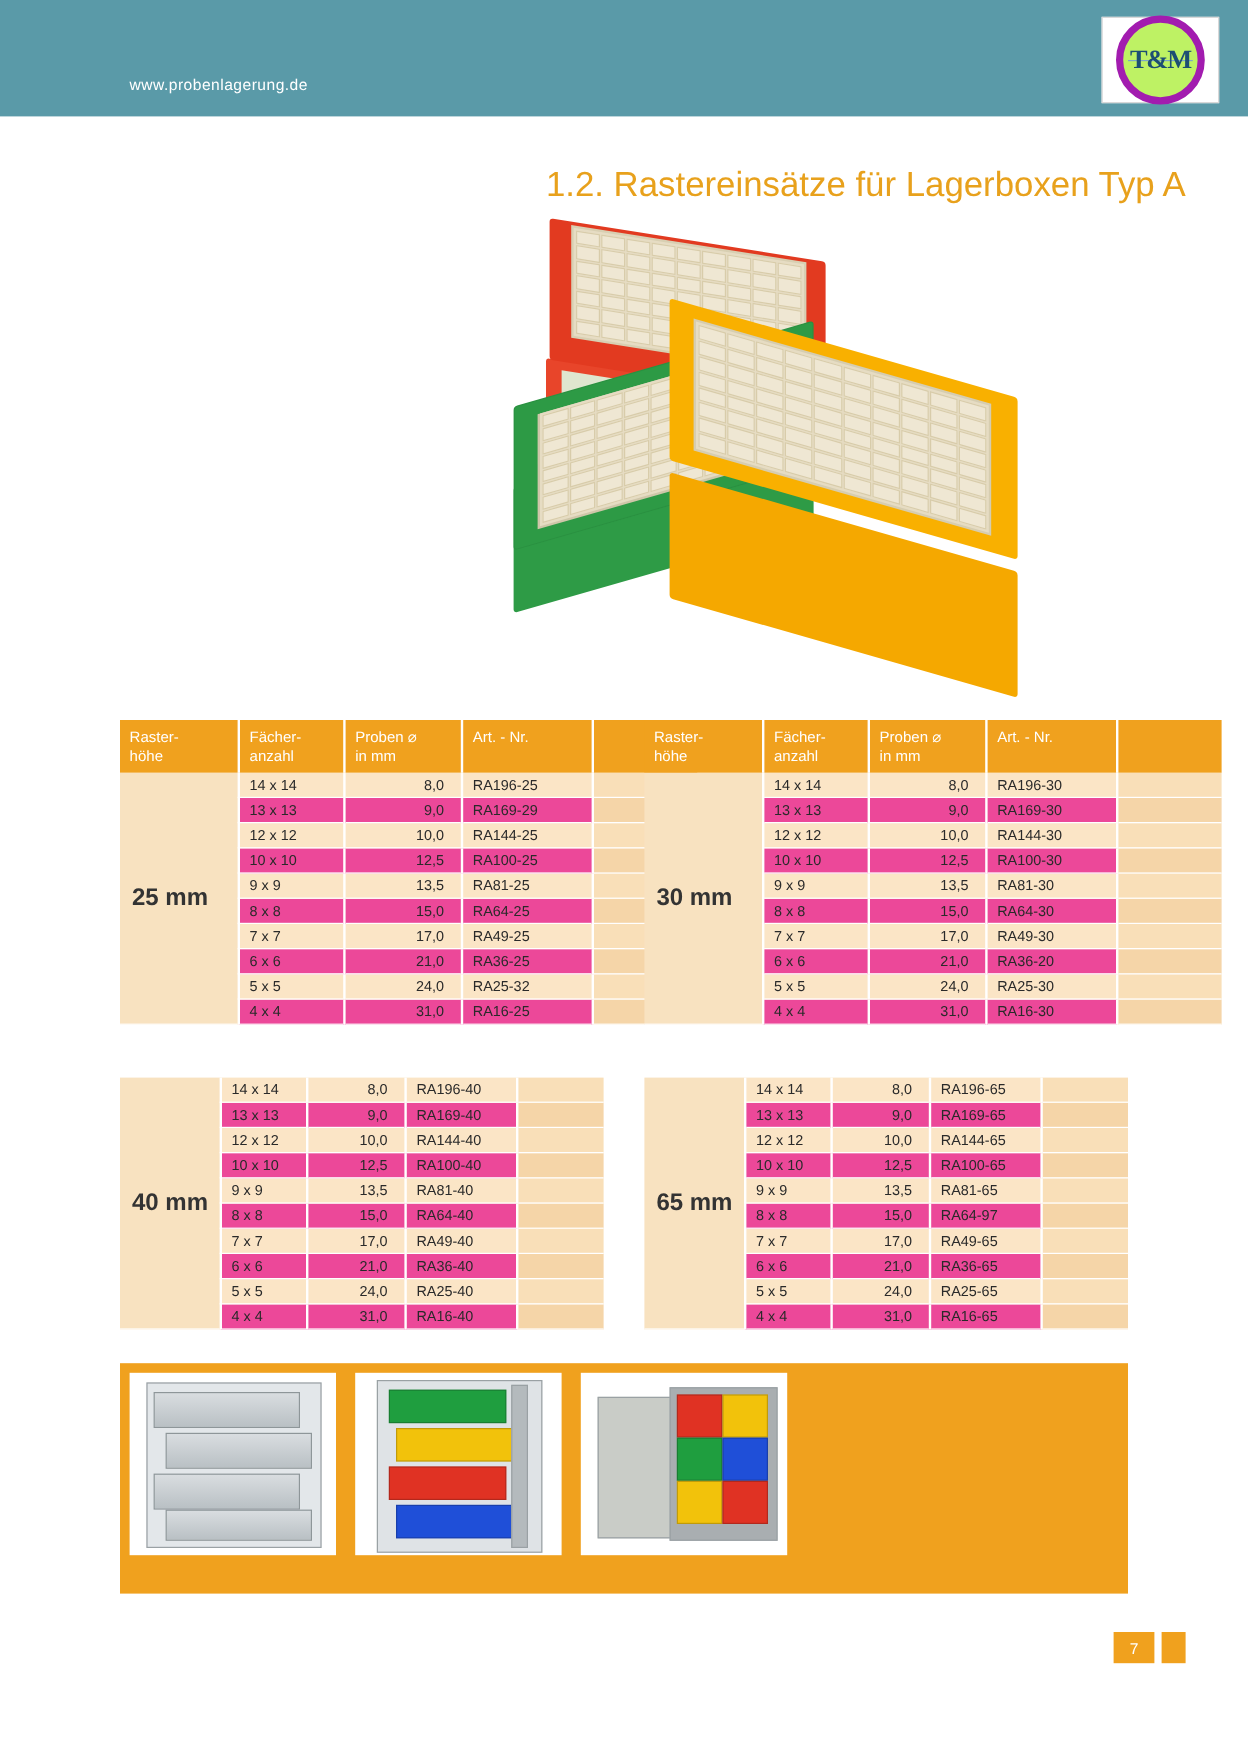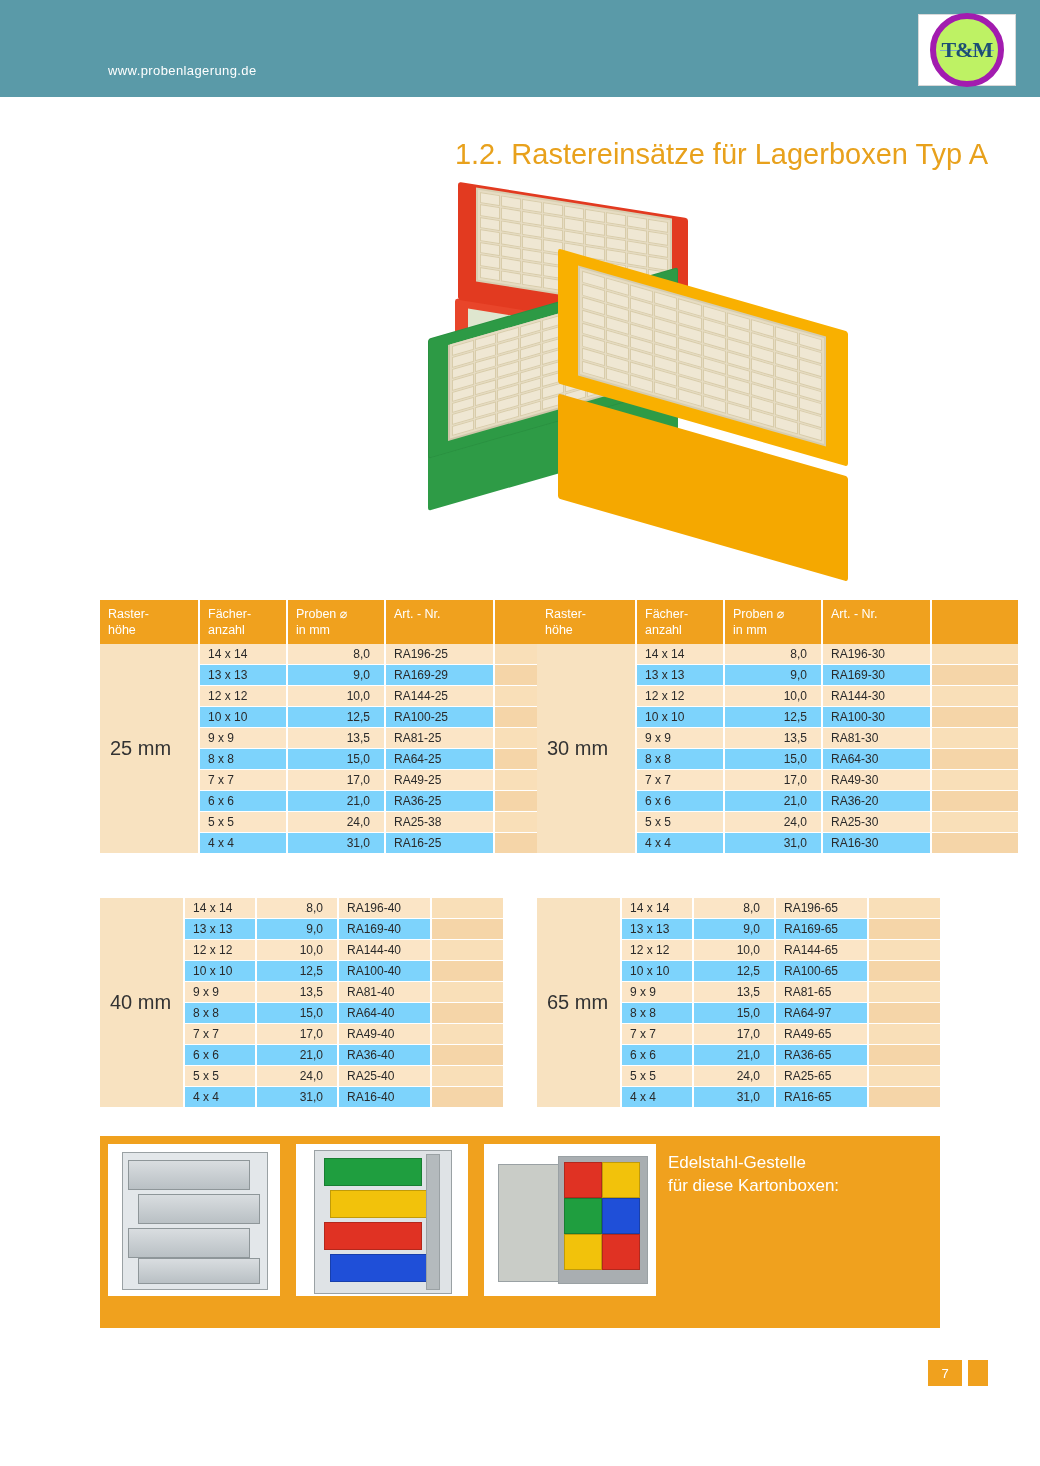--- a/index.html
+++ b/index.html
@@ -233,26 +233,27 @@
   }
   table.spec td:last-child { border-right: none; }
   .c-height {
     width: 84px;
     background: #f8e2c0;
     font-size: 20px !important;
     color: #333 !important;
     vertical-align: middle;
     text-align: left;
     padding-left: 10px !important;
+    font-weight: bold;
   }
   .c-count { width: 72px; background: #fbe5c6; }
   .c-dia  { width: 82px; background: #fbe5c6; text-align: right; padding-right: 14px !important; }
   .c-art  { width: 93px; background: #fbe5c6; }
   .c-blank{ width: 72px; background: #f9dfb8; }
-  tr.alt .c-count, tr.alt .c-dia, tr.alt .c-art { background: #7dd3fc; }
+  tr.alt .c-count, tr.alt .c-dia, tr.alt .c-art { background: #ec4899; }
   tr.alt .c-blank { background: #f5d5a8; }
 
   
   .bottom-panel {
     position: absolute;
     left: 100px;
     top: 1136px;
     width: 840px;
     height: 192px;
     background: #f0a11e;
@@ -631,21 +632,21 @@
         </tr>
         <tr class="alt">
           <td class="c-count">6 x 6</td>
           <td class="c-dia">21,0</td>
           <td class="c-art">RA36-25</td>
           <td class="c-blank">&nbsp;</td>
         </tr>
         <tr>
           <td class="c-count">5 x 5</td>
           <td class="c-dia">24,0</td>
-          <td class="c-art">RA25-38</td>
+          <td class="c-art">RA25-32</td>
           <td class="c-blank">&nbsp;</td>
         </tr>
         <tr class="alt">
           <td class="c-count">4 x 4</td>
           <td class="c-dia">31,0</td>
           <td class="c-art">RA16-25</td>
           <td class="c-blank">&nbsp;</td>
         </tr>
       </tbody>
     </table>
@@ -884,21 +885,17 @@
     <div class="rack-frame" style="left:14px; top:20px; width:62px; height:116px; background:#c9ccc7;"></div>
     <div class="rack-frame" style="left:74px; top:12px; width:88px; height:126px; background:#a9aeb1;"></div>
     <div class="cbox" style="left:80px; top:18px; width:36px; height:34px; background:#e03223;"></div>
     <div class="cbox" style="left:118px; top:18px; width:36px; height:34px; background:#f2c20b;"></div>
     <div class="cbox" style="left:80px; top:54px; width:36px; height:34px; background:#1f9e3f;"></div>
     <div class="cbox" style="left:118px; top:54px; width:36px; height:34px; background:#1f4fd8;"></div>
     <div class="cbox" style="left:80px; top:90px; width:36px; height:34px; background:#f2c20b;"></div>
     <div class="cbox" style="left:118px; top:90px; width:36px; height:34px; background:#e03223;"></div>
   </div>
 
-  <div class="panel-heading">
-    <div>Edelstahl-Gestelle</div>
-    <div>für diese Kartonboxen:</div>
-  </div>
 
 </div>
 
 <div class="page-num-box">7</div>
 <div class="page-num-tab"></div>
 
 </body></html>

